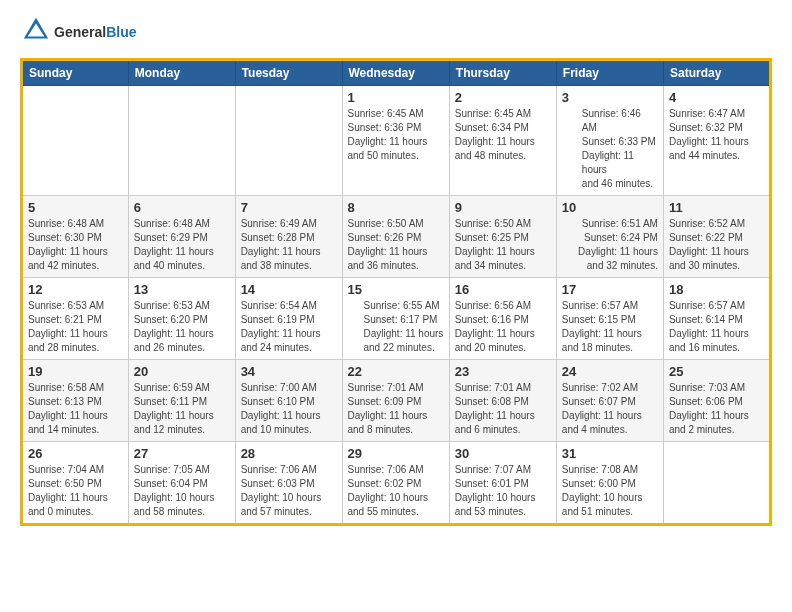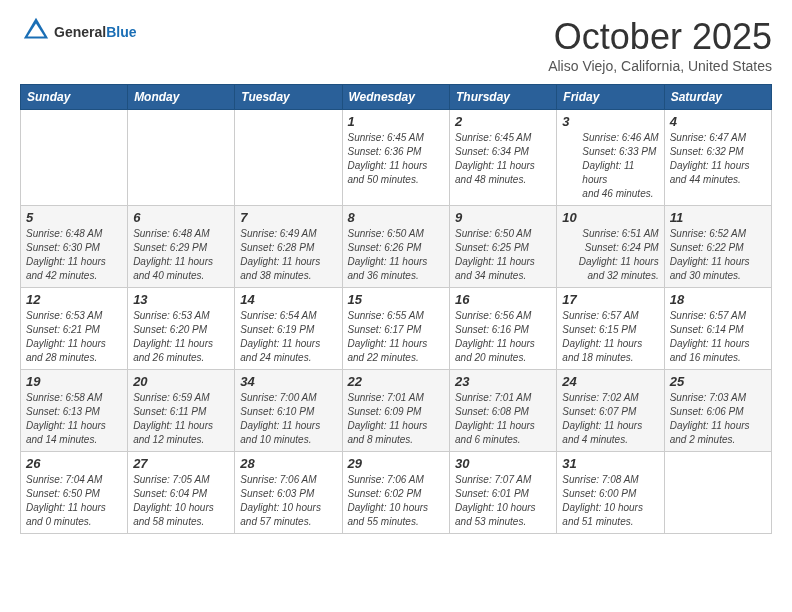--- a/index.html
+++ b/index.html
@@ -37,22 +37,21 @@
       color: #333;
       font-weight: normal;
     }
     .location {
       font-size: 14px;
       color: #555;
     }
     .calendar {
       width: 100%;
       border-collapse: collapse;
-      border: 1px solid #eab308;
-      font-style: italic;
+      border: 3px solid #eab308;
     }
     .calendar th {
       background: #2a6099;
       color: #fff;
       font-size: 12px;
       font-weight: bold;
       padding: 5px 6px;
       text-align: left;
       border: 1px solid #1e5080;
     }
@@ -97,24 +96,20 @@
       <div>
         <svg class="logo-icon" viewBox="0 0 30 30" xmlns="http://www.w3.org/2000/svg">
           <polygon points="15,2 28,24 2,24" fill="#1a6eb5"></polygon>
           <polygon points="15,8 24,22 6,22" fill="#fff"></polygon>
         </svg>
       </div>
       <div style="margin-left:4px">
         <div style="font-size:14px;font-weight:bold;color:#333;"><span>General</span><span style="color:#1a6eb5;">Blue</span></div>
       </div>
     </div>
-    <div class="title-block">
-      <div class="month-title">October 2025</div>
-      <div class="location">Aliso Viejo, California, United States</div>
-    </div>
   </div>
 
   <table class="calendar">
     <thead>
       <tr>
       <th>Sunday</th>
           <th>Monday</th>
           <th>Tuesday</th>
           <th>Wednesday</th>
           <th>Thursday</th>
@@ -224,21 +219,21 @@
           </td>
           <td>
             <span class="day-number">14</span>
             <div class="day-detail" style="white-space: pre-line;">Sunrise: 6:54 AM
 Sunset: 6:19 PM
 Daylight: 11 hours
 and 24 minutes.</div>
           </td>
           <td>
             <span class="day-number">15</span>
-            <div class="day-detail" style="white-space: pre-line;">Sunrise: 6:55 AM
+            <div class="day-detail" style="white-space: pre-line; margin-left: 16px;">Sunrise: 6:55 AM
 Sunset: 6:17 PM
 Daylight: 11 hours
 and 22 minutes.</div>
           </td>
           <td>
             <span class="day-number">16</span>
             <div class="day-detail" style="white-space: pre-line;">Sunrise: 6:56 AM
 Sunset: 6:16 PM
 Daylight: 11 hours
 and 20 minutes.</div>

